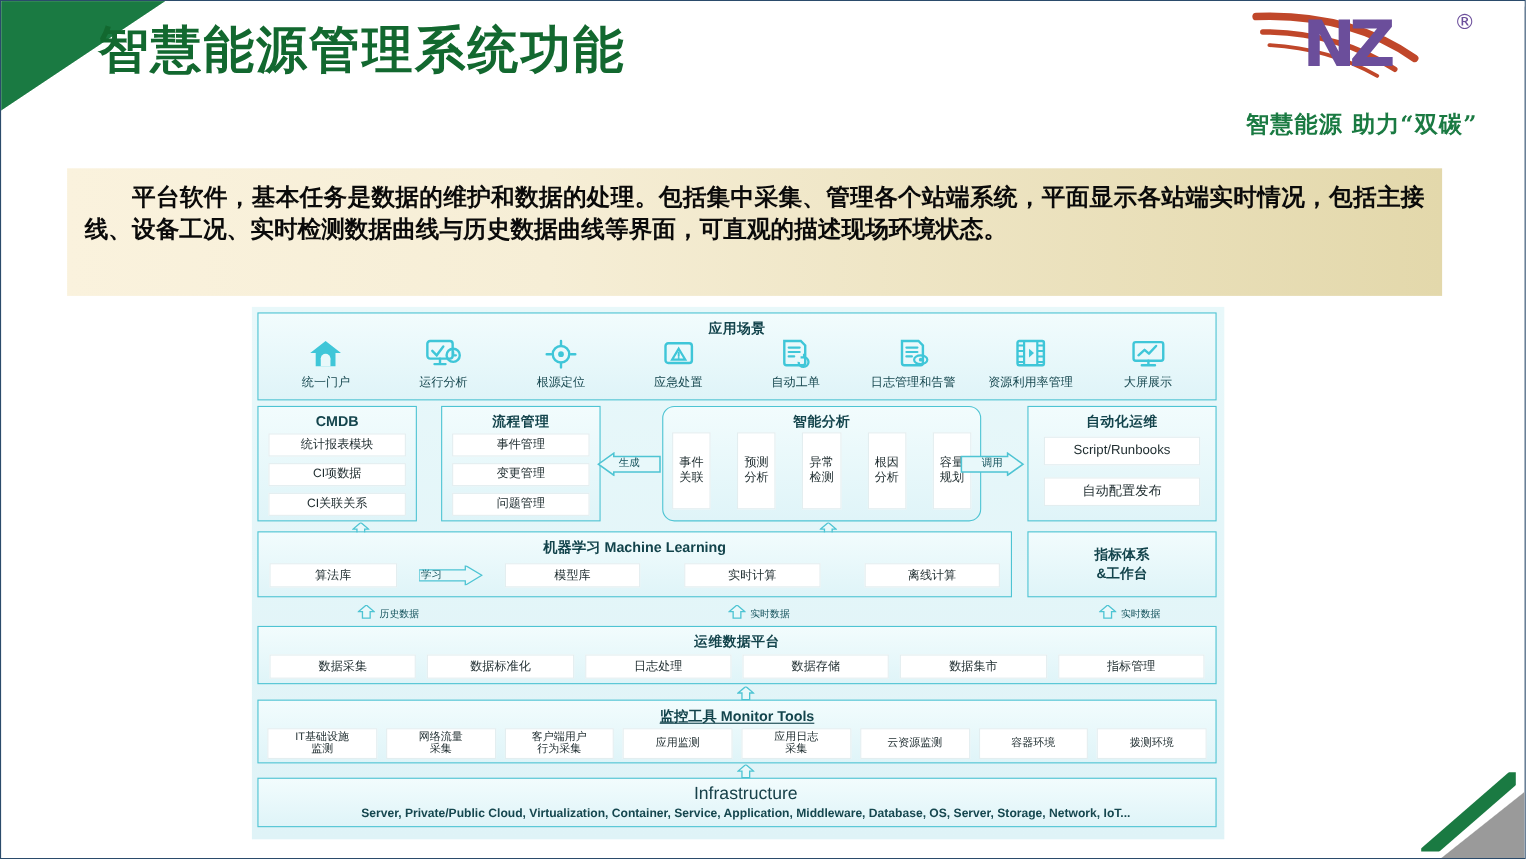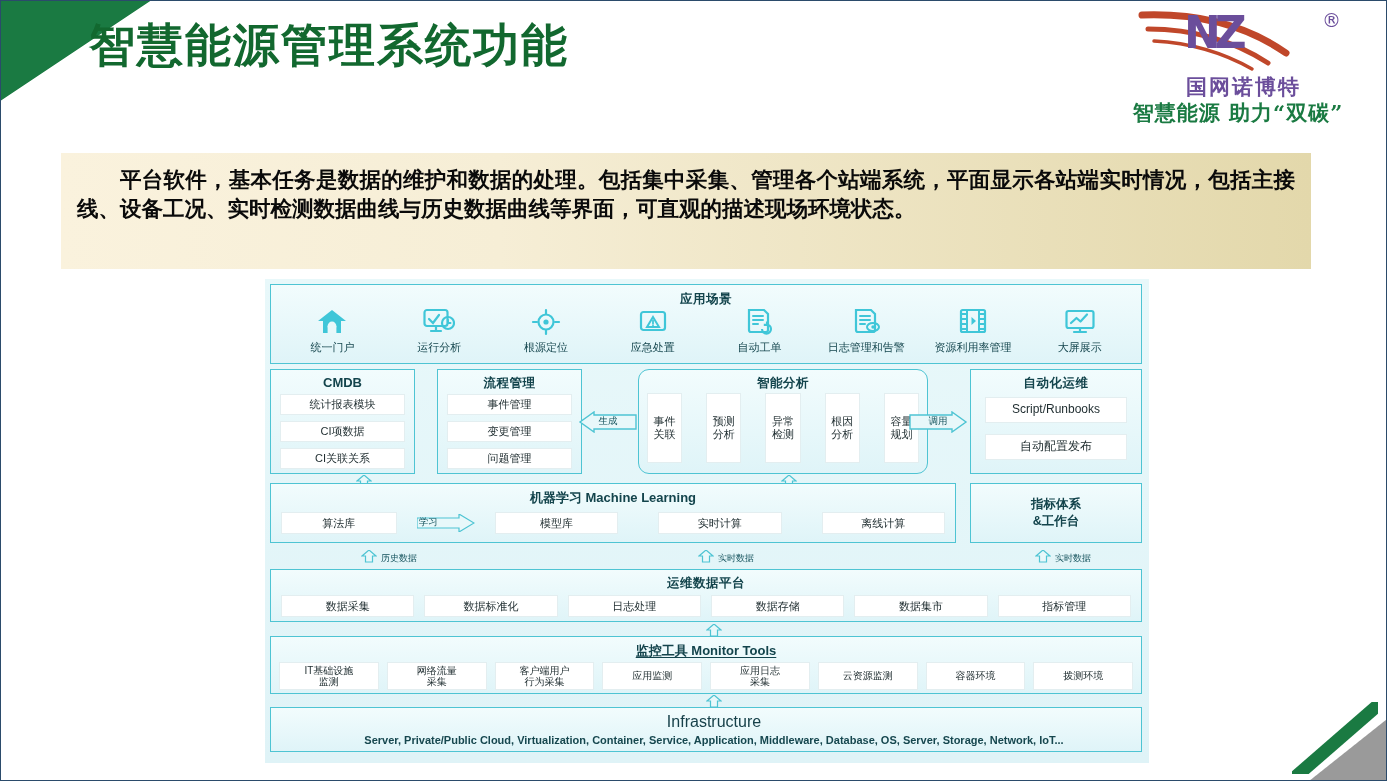--- a/index.html
+++ b/index.html
@@ -37,21 +37,21 @@
     letter-spacing: 2px; white-space: nowrap;
   }
 
   
   #brand-logo { position: absolute; right: 12px; top: 2px; width: 268px; height: 132px; }
   .logo-mark { position: absolute; left: 30px; top: 4px; width: 215px; height: 78px; }
   .logo-swoosh { position: absolute; left: 0; top: 0; }
   .logo-nz {
     position:absolute; left: 48px; top: 4px;
     font-family: "DejaVu Sans", sans-serif;
-    font-size: 44px; font-weight: 700; color: #6b4e9b;
+    font-size: 58px; font-weight: 700; color: #6b4e9b;
     letter-spacing: -6px; line-height: 1;
   }
   .logo-reg {
     position:absolute; right: 10px; top: 2px; font-size: 19px; color: #6b4e9b;
     font-family:"DejaVu Sans",sans-serif;
   }
   .logo-cn {
     position:absolute; left: 0; right: 0; top: 66px; text-align: center;
     font-family: "DejaVu Serif", "Liberation Serif", serif;
     font-size: 21px; font-weight: 700; color: #6b4e9b; letter-spacing: 2px;
@@ -75,21 +75,20 @@
     font-family: "DejaVu Serif", "Liberation Serif", serif;
     font-size: 21.5px; font-weight: 700; color: #0a0a0a;
     line-height: 1.37; text-indent: 2em; text-align: justify;
   }
 
   
   #diagram {
     position: absolute; left: 228px; top: 278px; width: 884px; height: 484px;
     background: linear-gradient(to bottom, #e8f8fa 0%, #dff3f7 100%);
     padding: 4px;
-    margin-left: 36px;
   }
   .panel {
     border: 1.5px solid #4ec4d3;
     background: linear-gradient(to bottom, #f2fcfd 0%, #dff4f8 100%);
     position: relative;
   }
   .panel-title {
     text-align: center; font-size: 12.5px; color: #13444c; font-weight: 600;
     padding-top: 5px; letter-spacing: .5px;
   }
@@ -188,21 +187,20 @@
 
 <div id="brand-logo">
   <div class="logo-mark">
     <svg class="logo-swoosh" width="215" height="78" viewBox="0 0 215 78">
       <path d="M6 8 C60 6 110 18 150 46" stroke="#c0472a" stroke-width="7" fill="none" stroke-linecap="round"></path>
       <path d="M12 22 C58 22 98 34 132 56" stroke="#c0472a" stroke-width="5" fill="none" stroke-linecap="round"></path>
       <path d="M18 34 C55 36 88 46 116 62" stroke="#c0472a" stroke-width="3.5" fill="none" stroke-linecap="round"></path>
     </svg>
     <div class="logo-nz">NZ</div>
     <div class="logo-reg">®</div>
-    <div class="logo-cn">国网诺博特</div>
   </div>
   <div class="logo-tagline">智慧能源 助力“双碳”</div>
 </div>
 
 <div id="description-box">
   <div id="description-text">平台软件，基本任务是数据的维护和数据的处理。包括集中采集、管理各个站端系统，平面显示各站端实时情况，包括主接线、设备工况、实时检测数据曲线与历史数据曲线等界面，可直观的描述现场环境状态。</div>
 </div>
 
 <div id="diagram">
 

